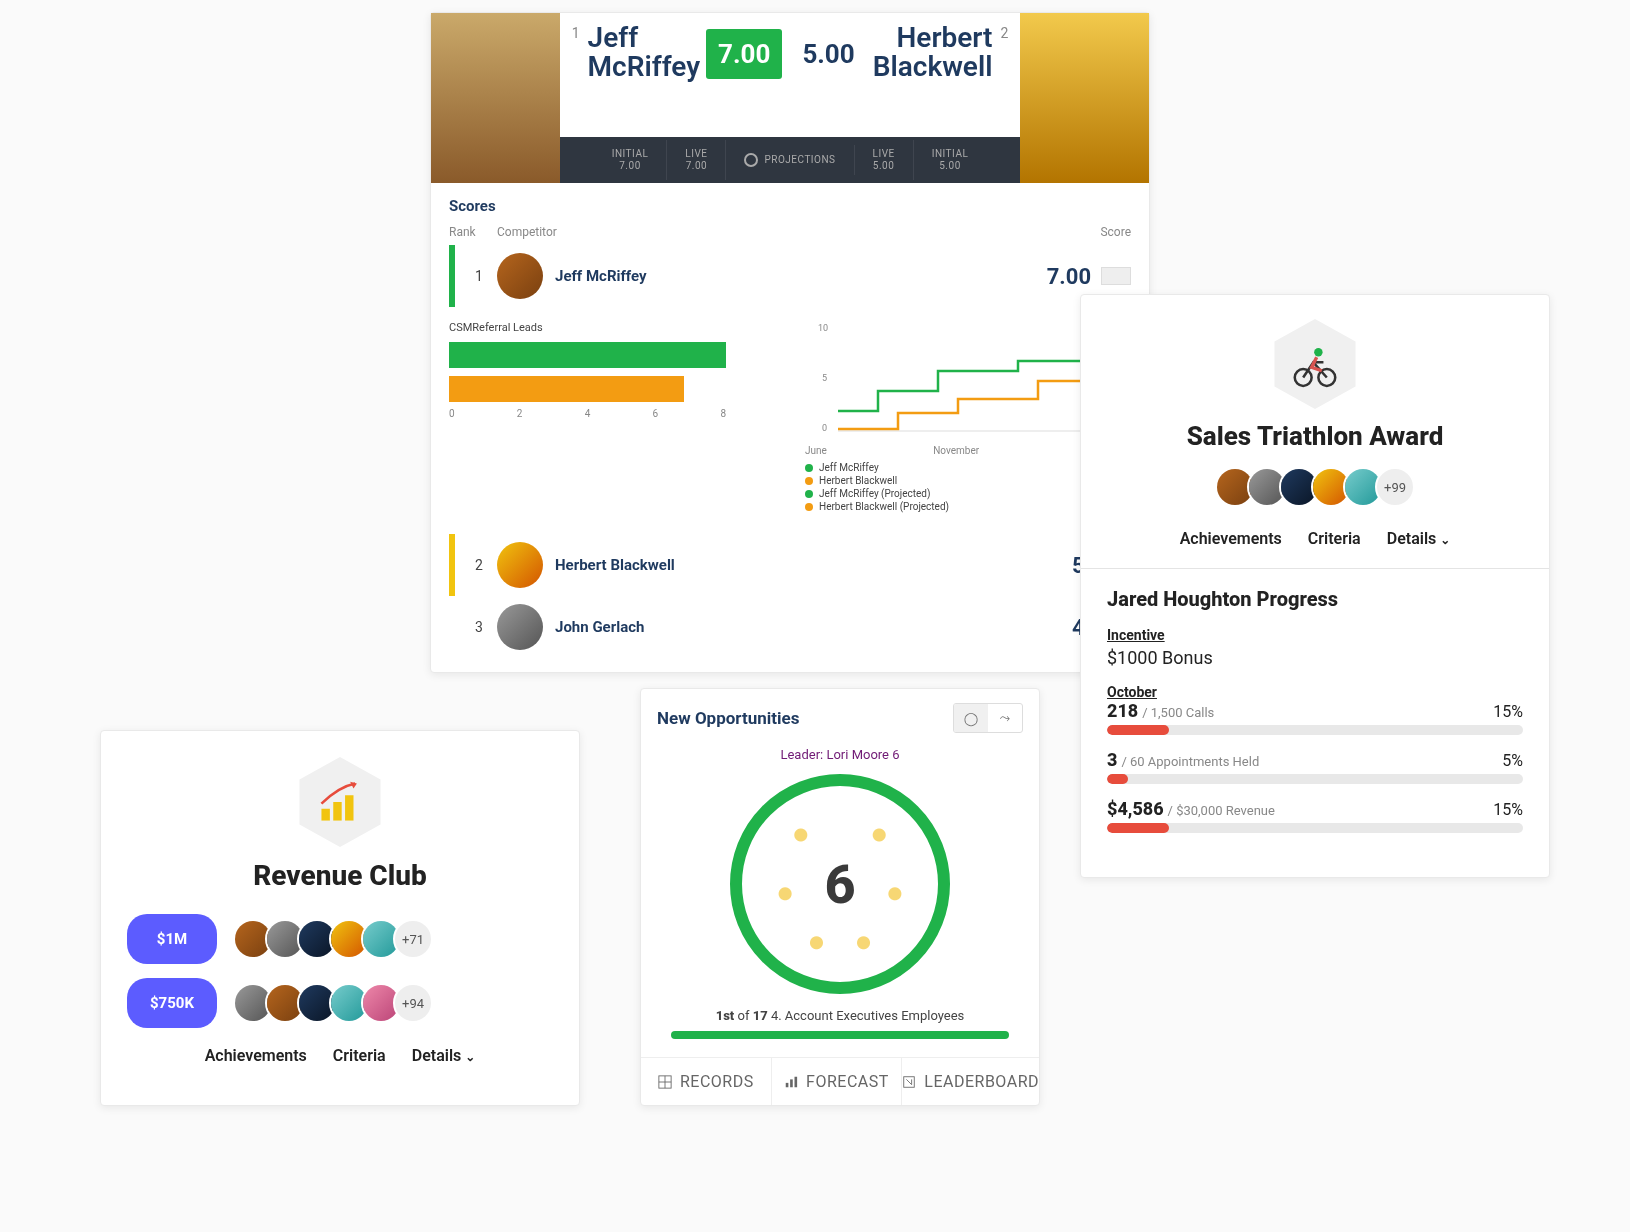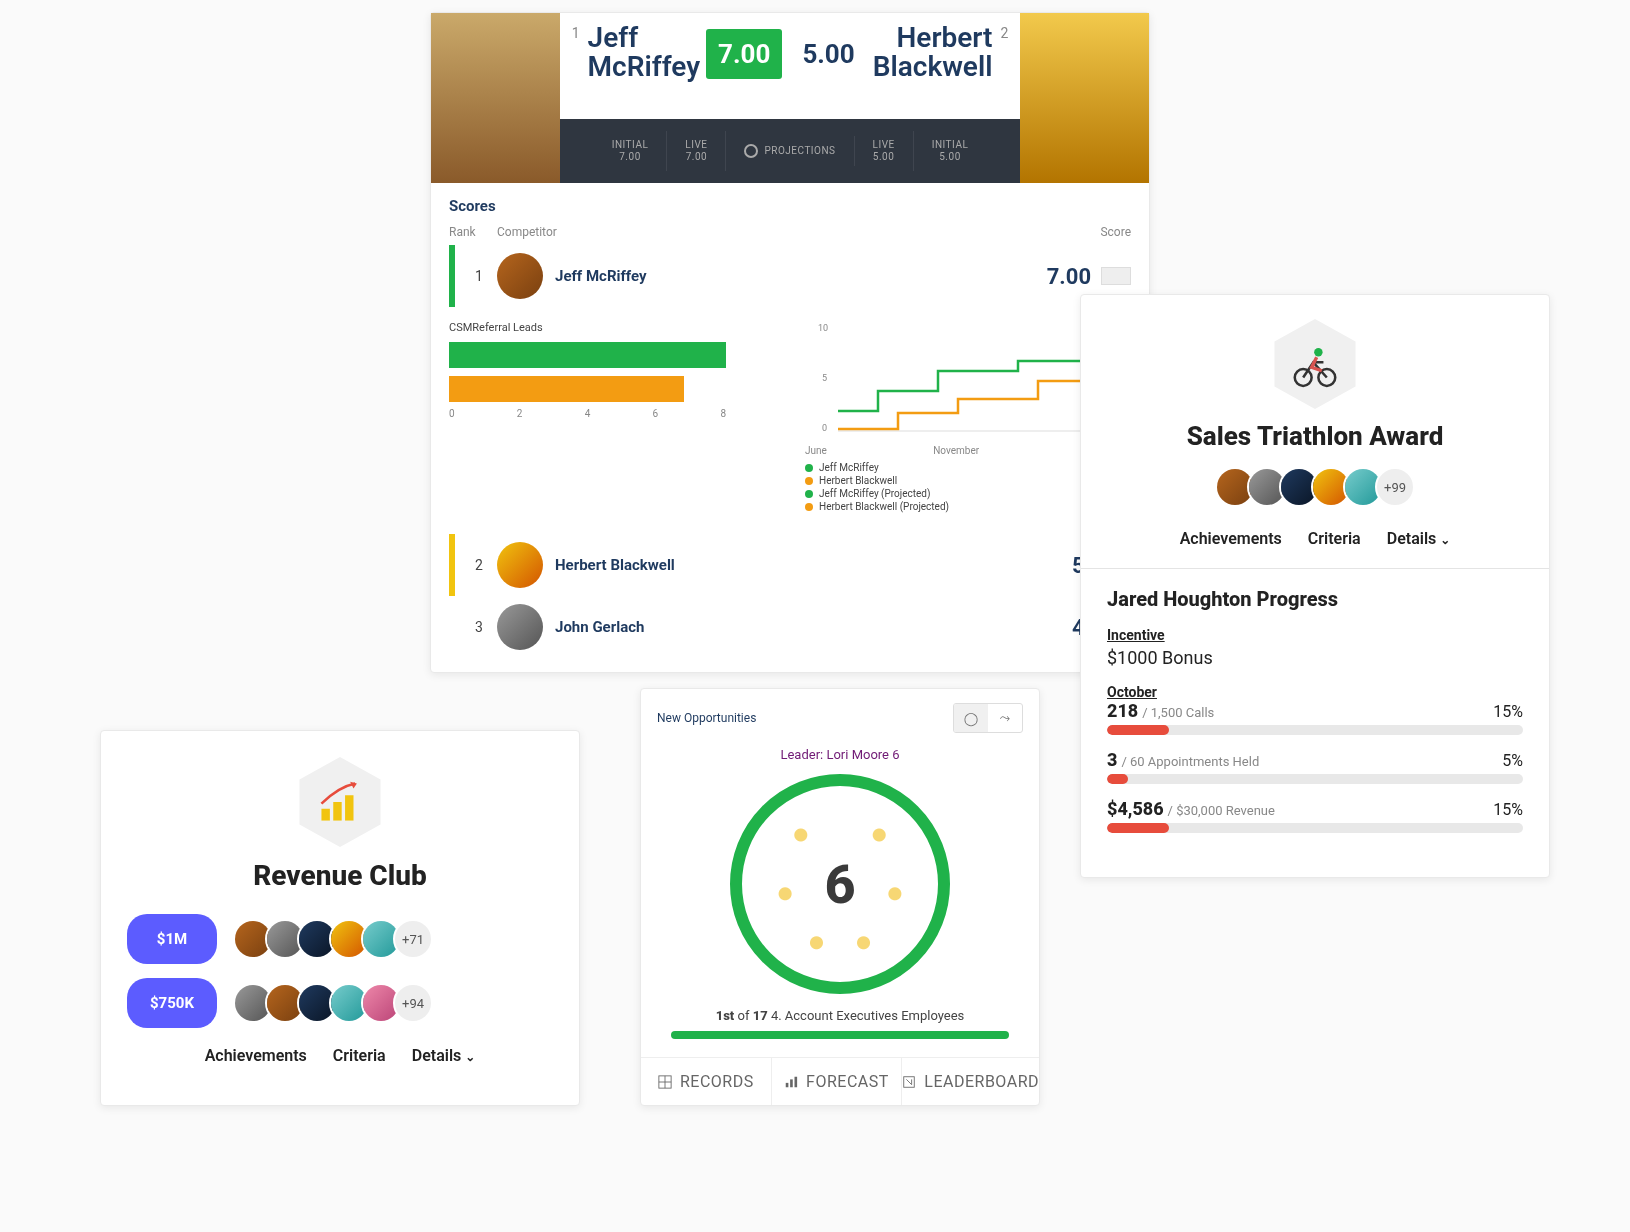--- a/index.html
+++ b/index.html
@@ -42,21 +42,21 @@
   .mu-mid{flex:1;display:flex;flex-direction:column;}
   .mu-names{flex:1;display:flex;align-items:flex-start;justify-content:center;gap:6px;padding:10px 10px 0 10px;}
   .mu-name-col{display:flex;flex-direction:column;line-height:1.05;color:var(--navy);font-weight:600;}
   .mu-name-col .fn{font-size:28px;}
   .mu-name-col .ln{font-size:28px;}
   .mu-rank{font-size:14px;color:var(--gray2);align-self:flex-start;margin:2px 2px 0 2px;}
   .mu-scores{display:flex;align-items:center;gap:8px;margin-top:6px;}
   .mu-score-box{padding:10px 12px;font-size:26px;font-weight:700;border-radius:3px;}
   .mu-score-win{background:var(--green);color:#fff;}
   .mu-score-lose{color:var(--navy);}
-  .mu-tabs{display:flex;align-items:center;justify-content:center;background:var(--dark);color:#aaa;height:64px;gap:0;}
+  .mu-tabs{display:flex;align-items:center;justify-content:center;background:var(--dark);color:#aaa;height:46px;gap:0;}
   .mu-tab{font-size:10px;letter-spacing:.5px;text-align:center;padding:8px 18px;border-right:1px solid rgba(255,255,255,.08);line-height:1.2;}
   .mu-tab:last-child{border-right:none;}
   .mu-tab .lbl{display:block;}
   .mu-tab .val{display:block;}
   .mu-tab.mid{display:flex;align-items:center;gap:6px;font-size:10px;}
   .mu-tab.mid .ring{width:14px;height:14px;border:2px solid #aaa;border-radius:50%;display:inline-block;}
 
   .mu-body{padding:14px 18px;}
   .mu-sec{font-size:15px;font-weight:700;color:var(--navy);margin-bottom:10px;}
   .mu-cols{display:flex;color:var(--gray2);font-size:12px;margin-bottom:6px;}
@@ -110,21 +110,21 @@
   .tri .mline{display:flex;justify-content:space-between;align-items:flex-end;margin-bottom:4px;}
   .tri .mline .big{font-size:18px;font-weight:800;}
   .tri .mline .sm{font-size:13px;color:var(--gray2);margin-left:4px;}
   .tri .mline .pct{font-size:16px;}
   .tri .track{height:10px;border-radius:5px;background:#e8e8e8;overflow:hidden;}
   .tri .fill{height:100%;background:var(--red);border-radius:5px;}
 
   
   .opp{left:640px;top:688px;width:400px;}
   .opp-head{display:flex;align-items:center;justify-content:space-between;padding:14px 16px;}
-  .opp-title{font-size:12px;font-weight:400;color:var(--navy);}
+  .opp-title{font-size:17px;font-weight:700;color:var(--navy);}
   .opp-toggles{display:flex;border:1px solid #ddd;border-radius:3px;overflow:hidden;}
   .opp-tog{width:34px;height:28px;display:flex;align-items:center;justify-content:center;font-size:13px;color:#777;cursor:pointer;}
   .opp-tog.on{background:#f0f0f0;}
   .opp .leader{text-align:center;font-size:13px;color:#701a75;margin-bottom:6px;}
   .opp .circle-wrap{display:flex;justify-content:center;padding:6px 0 10px 0;}
   .opp .circle{width:220px;height:220px;border:12px solid var(--green);border-radius:50%;display:flex;align-items:center;justify-content:center;font-size:54px;font-weight:800;color:#3a3a3a;background:
     radial-gradient(circle at 30% 25%, #f7d774 0 6px, transparent 7px),
     radial-gradient(circle at 70% 25%, #f7d774 0 6px, transparent 7px),
     radial-gradient(circle at 22% 55%, #f7d774 0 6px, transparent 7px),
     radial-gradient(circle at 78% 55%, #f7d774 0 6px, transparent 7px),

